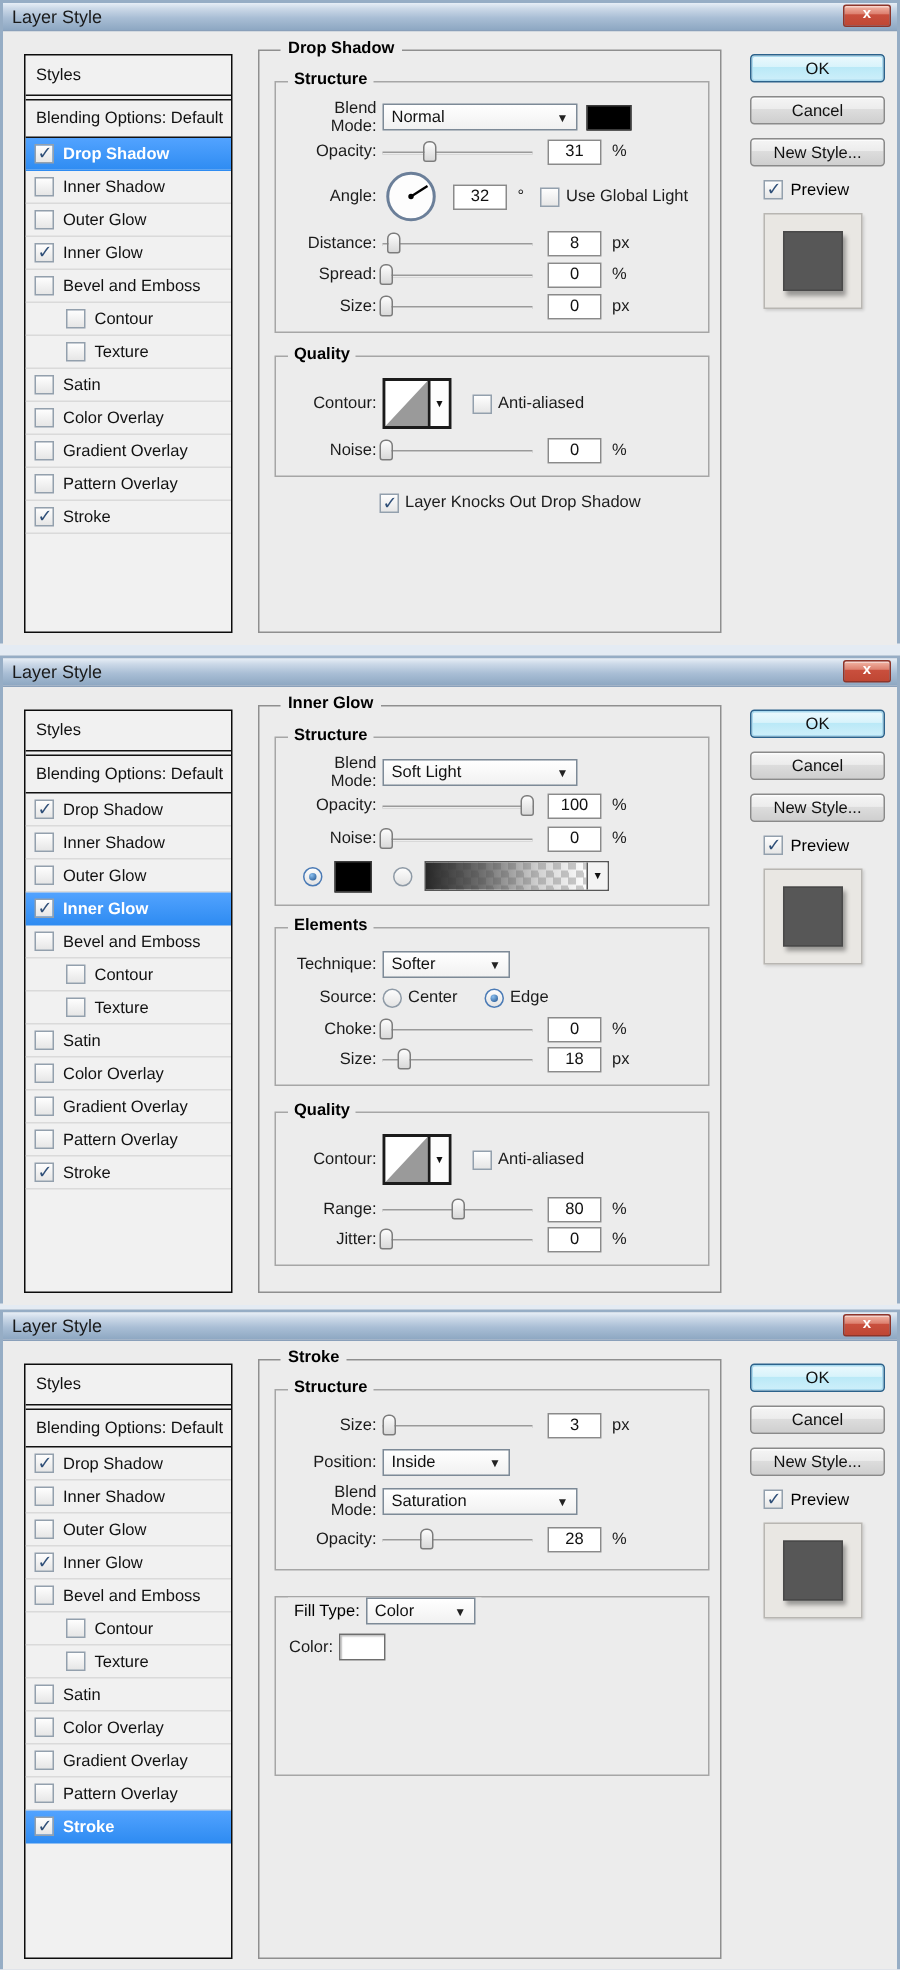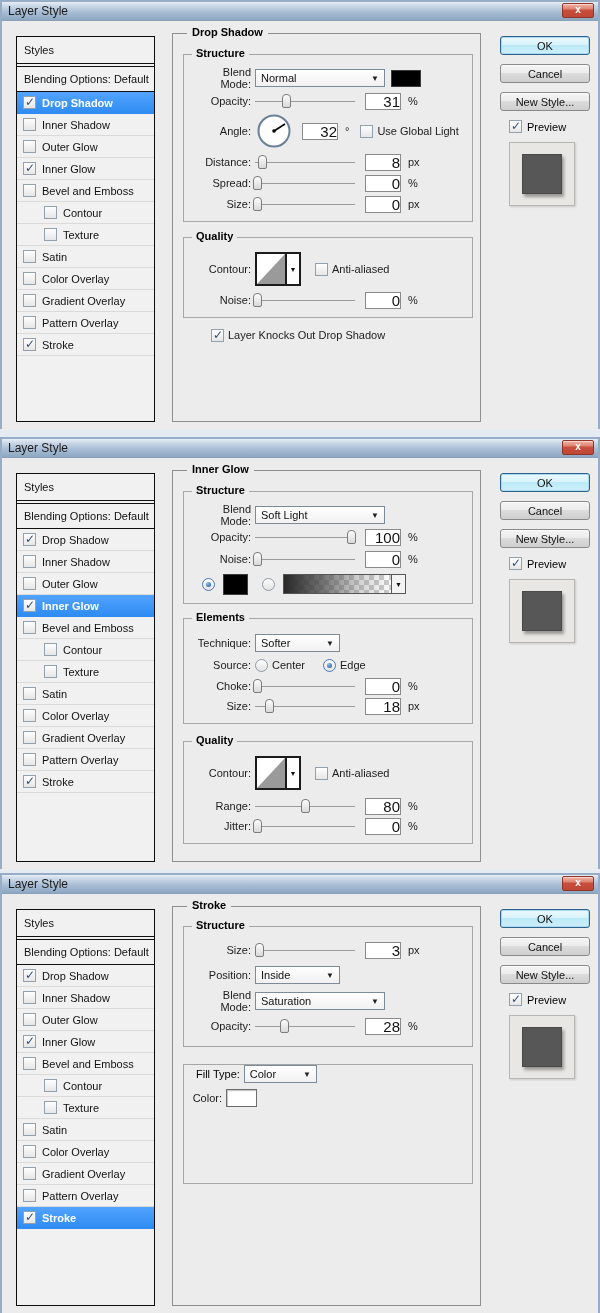--- a/index.html
+++ b/index.html
@@ -46,21 +46,21 @@
   .rlabel{width:61px;flex:none;text-align:right;margin-right:4px;}
   .dd{box-sizing:border-box;height:18px;border:1px solid #7d8a97;background:linear-gradient(180deg,#ffffff,#f1f1f1);
     display:flex;align-items:center;padding:0 5px;font-size:11px;color:#111;}
   .dd .arr{margin-left:auto;font-size:8px;color:#222;}
   .w130{width:130px;} .w70{width:85px;} .w73{width:73px;}
   .slider{width:100px;height:16px;position:relative;flex:none;}
   .track{position:absolute;left:0;right:0;top:8px;height:1px;background:#9a9a9a;border-bottom:1px solid #ededed;}
   .thumb{position:absolute;top:1px;width:9px;height:14px;box-sizing:border-box;
     background:linear-gradient(180deg,#fcfcfc,#d9d9d9);border:1px solid #7c7c7c;border-radius:4px 4px 2px 2px;}
   .numbox{box-sizing:border-box;width:36px;height:17px;margin-left:10px;background:#fff;border:1px solid #8a8a8a;
-    font-size:15px;text-align:right;line-height:15px;color:#111;flex:none;}
+    font-size:11px;text-align:center;line-height:15px;color:#111;flex:none;}
   .unit{margin-left:7px;}
   .swatch{box-sizing:border-box;border:1px solid #3c3c3c;flex:none;}
   .contour{display:flex;border:2px solid #1b1b1b;background:#fff;height:34px;box-sizing:border-box;flex:none;}
   .contour svg{display:block;width:28px;height:30px;}
   .carrow{width:12px;border-left:2px solid #1b1b1b;display:flex;align-items:center;justify-content:center;
     font-size:7px;color:#111;background:#fdfdfd;}
   .gbar{display:flex;height:20px;border:1px solid #565656;box-sizing:border-box;flex:none;}
   .gfill{width:107px;background:
     linear-gradient(to right,rgba(40,40,40,1) 0%,rgba(80,80,80,.82) 35%,rgba(140,140,140,.4) 70%,rgba(220,220,220,.05) 100%),
     repeating-conic-gradient(#c9c9c9 0% 25%,#ffffff 0% 50%);
@@ -230,21 +230,21 @@
             <span class="rlabel">Noise:</span>
             <span class="slider">
                 <span class="track"></span>
                 <span class="thumb" style="left: calc(2% - 4px);"></span>
               </span>
             <span class="numbox">0</span>
             <span class="unit">%</span>
           </div>
         </div>
 
-        <div class="row" style="margin:7px 0 0 38px;">
+        <div class="row" style="margin:7px 0 0 80px;">
           <span class="cb on"></span>
           <span class="mL">Layer Knocks Out Drop Shadow</span>
         </div>
       </div>
 
       <div class="rightcol">
         <div class="btn ok">OK</div>
         <div class="btn">Cancel</div>
         <div class="btn">New Style...</div>
         <div class="prevrow">

